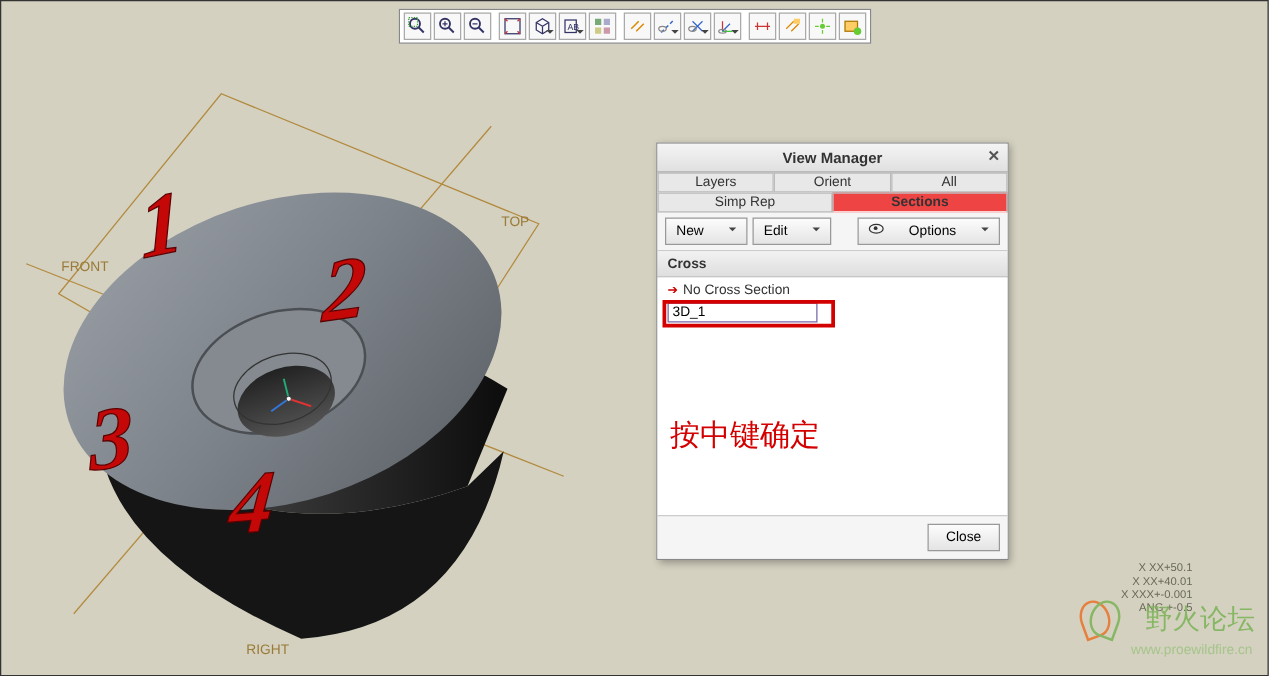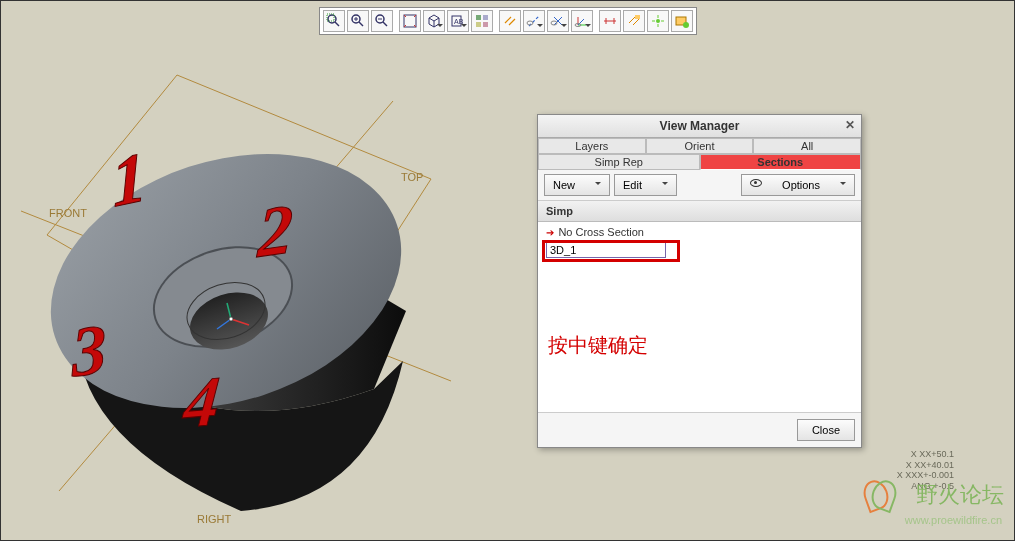--- a/index.html
+++ b/index.html
@@ -6,38 +6,38 @@
 body { width: 1015px; height: 541px; background: #d4d1c0; font-family: Arial, sans-serif; position: relative; overflow: hidden; border: 1px solid #333; }
 
 .toolbar { position: absolute; top: 6px; left: 50%; transform: translateX(-50%); display: flex; background: #fff; border: 1px solid #888; padding: 2px; }
 .tool-btn { width: 22px; height: 22px; border: 1px solid #aaa; background: #f8f8f8; margin: 0 1px; display: flex; align-items: center; justify-content: center; font-size: 10px; cursor: pointer; position: relative; }
 .tool-btn svg { width: 16px; height: 16px; }
 .tool-sep { width: 4px; }
 .tool-btn.drop::after { content: ""; position: absolute; right: 1px; bottom: 1px; border: 3px solid transparent; border-top-color: #444; }
 
 .canvas { position: absolute; inset: 0; }
 
-.dialog { position: absolute; left: 524px; top: 113px; width: 325px; background: #f0f0f0; border: 1px solid #888; box-shadow: 2px 2px 6px rgba(0,0,0,0.3); margin-left: 12px; }
+.dialog { position: absolute; left: 524px; top: 113px; width: 282px; background: #f0f0f0; border: 1px solid #888; box-shadow: 2px 2px 6px rgba(0,0,0,0.3); }
 .dlg-title { background: linear-gradient(#f4f4f4,#e0e0e0); border-bottom: 1px solid #aaa; padding: 4px 8px; font-size: 12px; font-weight: bold; text-align: center; position: relative; color: #333; }
 .dlg-close { position: absolute; right: 6px; top: 3px; font-size: 12px; cursor: pointer; color: #555; }
 .tab-row { display: flex; }
 .tab { flex: 1; padding: 1px 0; font-size: 11px; text-align: center; background: #e8e8e8; border: 1px solid #bbb; cursor: pointer; color: #333; }
 .tab.active { background: #ef4444; border-bottom: 1px solid #fff; font-weight: bold; }
 .action-row { display: flex; padding: 4px 6px; gap: 4px; background: #f5f5f5; border-bottom: 1px solid #ccc; }
 .action-btn { padding: 4px 8px; font-size: 11px; background: linear-gradient(#fcfcfc,#e4e4e4); border: 1px solid #999; cursor: pointer; display: flex; align-items: flex-start; gap: 20px; }
 .action-btn .arrow { border: 3px solid transparent; border-top-color: #444; margin-top: 3px; }
 .eye-icon { width: 12px; height: 8px; border: 1px solid #333; border-radius: 60%; position: relative; }
 .eye-icon::after { content: ""; position: absolute; width: 3px; height: 3px; background: #333; border-radius: 50%; left: 3px; top: 1px; }
 .names-hdr { padding: 4px 8px; font-size: 11px; font-weight: bold; background: linear-gradient(#f2f2f2,#dedede); border-bottom: 1px solid #bbb; color: #333; }
 .names-body { background: #fff; height: 190px; padding: 2px; position: relative; }
 .row-item { padding: 2px 6px; font-size: 11px; color: #333; display: flex; align-items: center; gap: 4px; }
 .row-arrow { color: #c00; font-size: 10px; }
 .edit-box { margin: 2px 6px; width: 120px; border: 1px solid #76a; padding: 1px 3px; font-size: 11px; }
 .highlight { position: absolute; border: 3px solid #d40000; left: 4px; top: 18px; width: 138px; height: 22px; pointer-events: none; }
-.annot { position: absolute; left: 10px; top: 110px; color: #d40000; font-size: 20px; font-family: "SimSun", sans-serif; }
+.annot { position: absolute; left: 10px; top: 110px; color: #d40000; font-size: 24px; font-family: "SimSun", sans-serif; }
 .dlg-footer { padding: 6px; text-align: right; border-top: 1px solid #ccc; background: #f5f5f5; }
 .close-btn { padding: 4px 14px; font-size: 11px; background: linear-gradient(#fcfcfc,#e4e4e4); border: 1px solid #999; cursor: pointer; }
 
 .watermark { position: absolute; right: 10px; bottom: 30px; color: #7fb55b; font-size: 22px; font-family: "SimHei", sans-serif; display: flex; align-items: center; gap: 20px; opacity: 0.9; }
 .wm-url { position: absolute; right: 12px; bottom: 14px; color: #a5c58a; font-size: 11px; }
 .wm-logo { width: 40px; height: 30px; position: relative; }
 .wm-logo::before { content: ""; position: absolute; width: 20px; height: 26px; border: 2px solid #e87830; border-radius: 50% 50% 50% 0; left: 8px; transform: rotate(-20deg); }
 .wm-logo::after { content: ""; position: absolute; width: 20px; height: 26px; border: 2px solid #7fb55b; border-radius: 50% 50% 0 50%; left: 16px; transform: rotate(20deg); }
 
 .status { position: absolute; right: 60px; bottom: 48px; font-size: 9px; color: #6a6a5a; text-align: right; line-height: 1.2; }
@@ -236,21 +236,21 @@
         <span>Edit</span>
         <span class="arrow"></span>
       </div>
     <div style="flex:1"></div>
     <div class="action-btn">
         <span class="eye-icon"></span>
         <span>Options</span>
         <span class="arrow"></span>
       </div>
   </div>
-  <div class="names-hdr">Simp</div>
+  <div class="names-hdr">Cross</div>
   <div class="names-body">
     <div class="row-item">
       <span class="row-arrow">➔</span>
       <span>No Cross Section</span>
     </div>
     <input class="edit-box" value="3D_1" style="">
     <div class="highlight"></div>
     <div class="annot">按中键确定</div>
   </div>
   <div class="dlg-footer">

